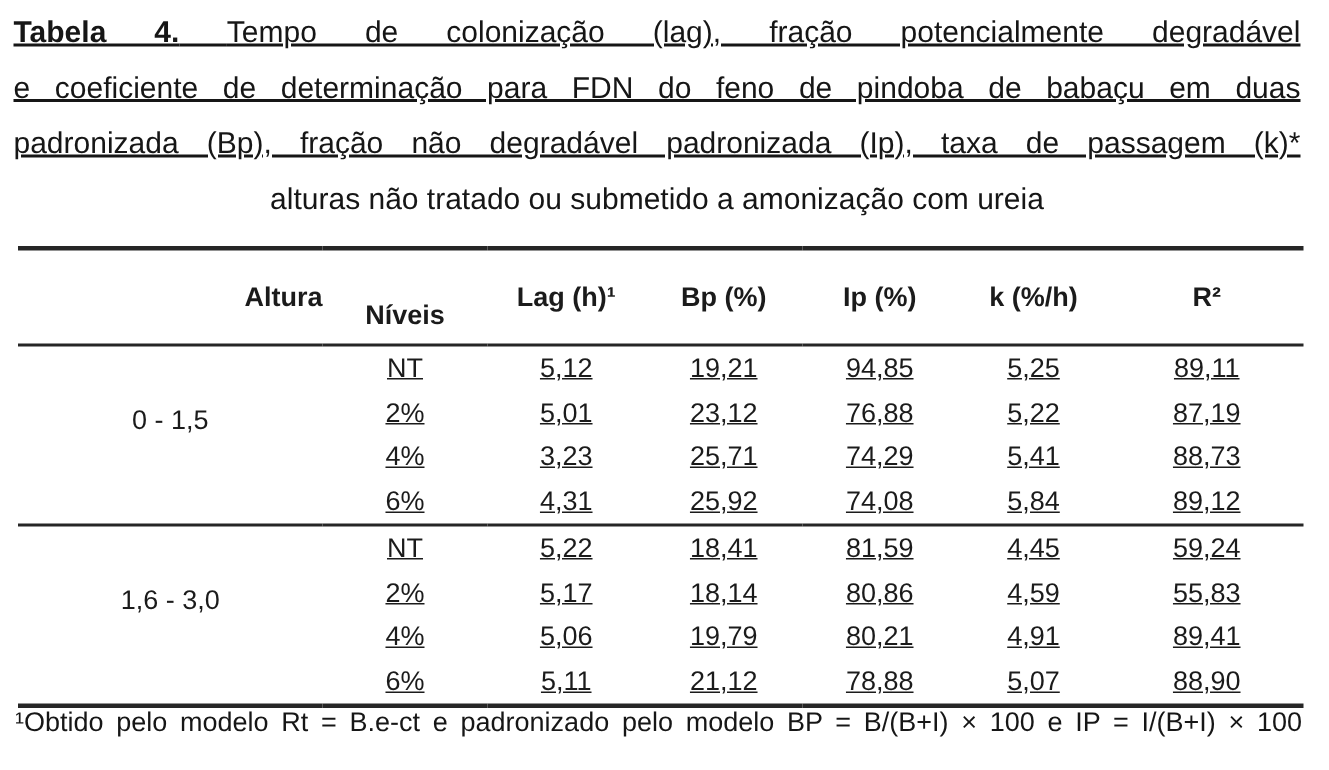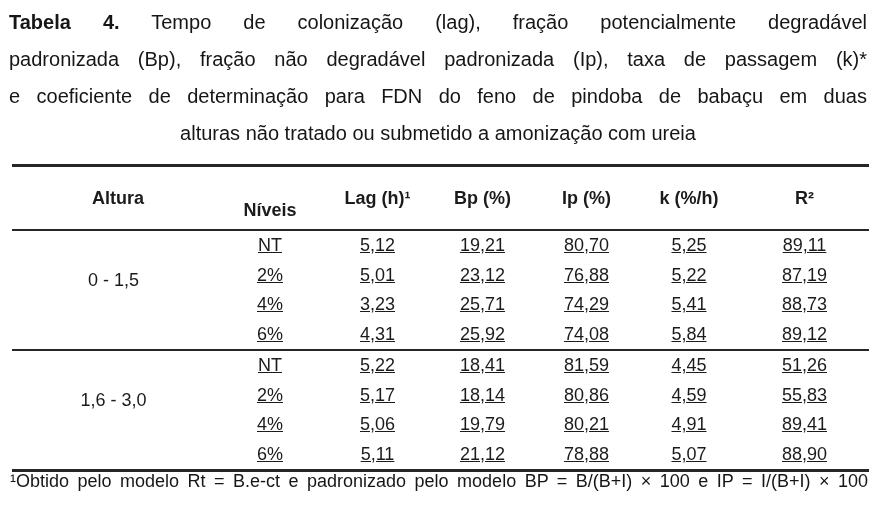--- a/index.html
+++ b/index.html
@@ -21,20 +21,21 @@
     left: 9px;
     top: 4px;
     width: 858px;
     font-size: 20px;
     line-height: 37px;
     color: #161616;
   }
   .caption .jline {
     text-align: justify;
     text-align-last: justify;
+    text-decoration: underline;
   }
   .caption .lastline {
     text-align: center;
   }
   .caption .bold {
     font-weight: 700;
   }
   
   .datatable {
     position: absolute;
@@ -55,21 +56,21 @@
     border-bottom: 2px solid #262626;
   }
   .datatable th {
     font-weight: 700;
     height: 62px;
     vertical-align: middle;
     text-align: center;
     padding: 0;
   }
   .datatable th.altura-h {
-    text-align: center;
+    text-align: right;
     padding-left: 9px;
   }
   .datatable th .drop {
     display: inline-block;
     transform: translateY(12px);
   }
   .datatable td {
     height: 29.5px;
     text-align: center;
     vertical-align: middle;
@@ -93,22 +94,22 @@
     color: #161616;
     text-align: justify;
     text-align-last: justify;
   }
 </style>
 </head>
 <body>
 
 <div class="caption">
   <div class="jline"><span class="bold">Tabela 4.</span> <span>Tempo de colonização (lag), fração potencialmente degradável</span></div>
+  <div class="jline">e coeficiente de determinação para FDN do feno de pindoba de babaçu em duas</div>
   <div class="jline">padronizada (Bp), fração não degradável padronizada (Ip), taxa de passagem (k)*</div>
-  <div class="jline">e coeficiente de determinação para FDN do feno de pindoba de babaçu em duas</div>
   <div class="lastline">alturas não tratado ou submetido a amonização com ureia</div>
 </div>
 
 <table class="datatable">
   <colgroup>
     <col style="width:203px">
     <col style="width:110px">
     <col style="width:105px">
     <col style="width:105px">
     <col style="width:103px">
@@ -125,21 +126,21 @@
       <th>k (%/h)</th>
       <th>R²</th>
     </tr>
   </thead>
   <tbody class="group-first">
     <tr>
       <td class="altura-cell" rowspan="4"><span class="shift-up">0 - 1,5</span></td>
       <td>NT</td>
       <td>5,12</td>
       <td>19,21</td>
-      <td>80,70</td>
+      <td>94,85</td>
       <td>5,25</td>
       <td>89,11</td>
     </tr>
     <tr>
       <td>2%</td>
       <td>5,01</td>
       <td>23,12</td>
       <td>76,88</td>
       <td>5,22</td>
       <td>87,19</td>
@@ -162,21 +163,21 @@
     </tr>
   </tbody>
   <tbody>
     <tr>
       <td class="altura-cell" rowspan="4"><span class="shift-up">1,6 - 3,0</span></td>
       <td>NT</td>
       <td>5,22</td>
       <td>18,41</td>
       <td>81,59</td>
       <td>4,45</td>
-      <td>51,26</td>
+      <td>59,24</td>
     </tr>
     <tr>
       <td>2%</td>
       <td>5,17</td>
       <td>18,14</td>
       <td>80,86</td>
       <td>4,59</td>
       <td>55,83</td>
     </tr>
     <tr>

